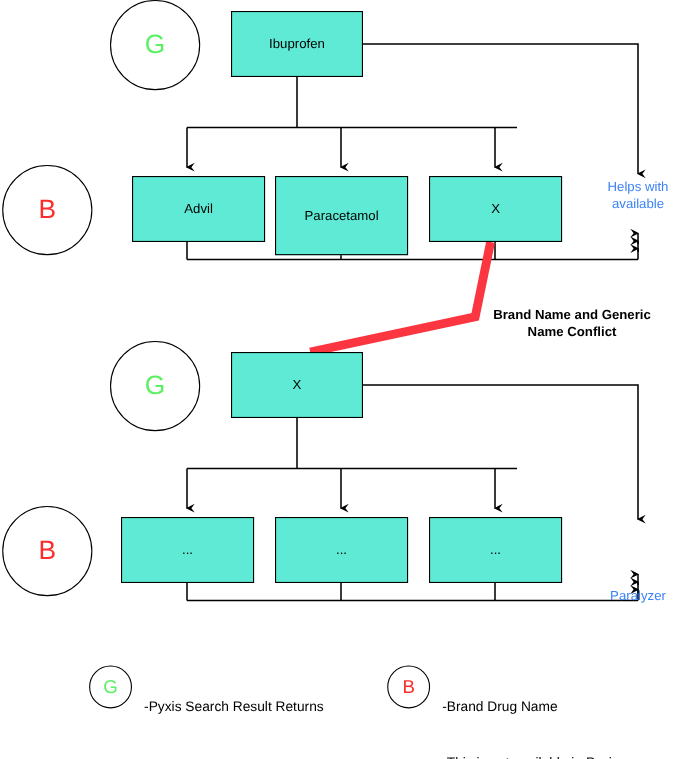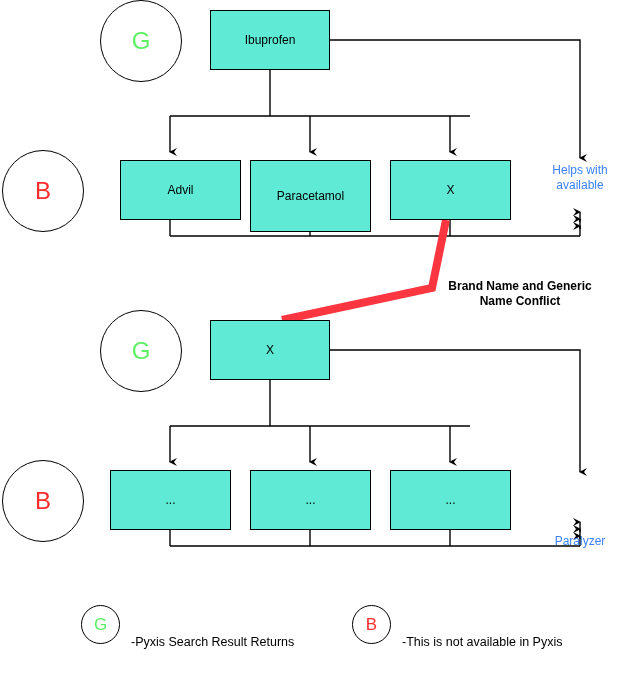--- a/index.html
+++ b/index.html
@@ -196,15 +196,16 @@
 </div>
 <div class="legend-text" style="left:131px; top:600px;">
   <div>-Pyxis Search Result Returns</div>
   
 </div>
 
 <div class="legend-circle" style="left:352px; top:605px; width:39px; height:39px; color:#fb2c2c;">
   <span>B</span>
 </div>
 <div class="legend-text" style="left:402px; top:600px;">
+  <div>-Brand Drug Name</div>
   <div>-This is not available in Pyxis</div>
   
 </div>
 
 </body></html>

